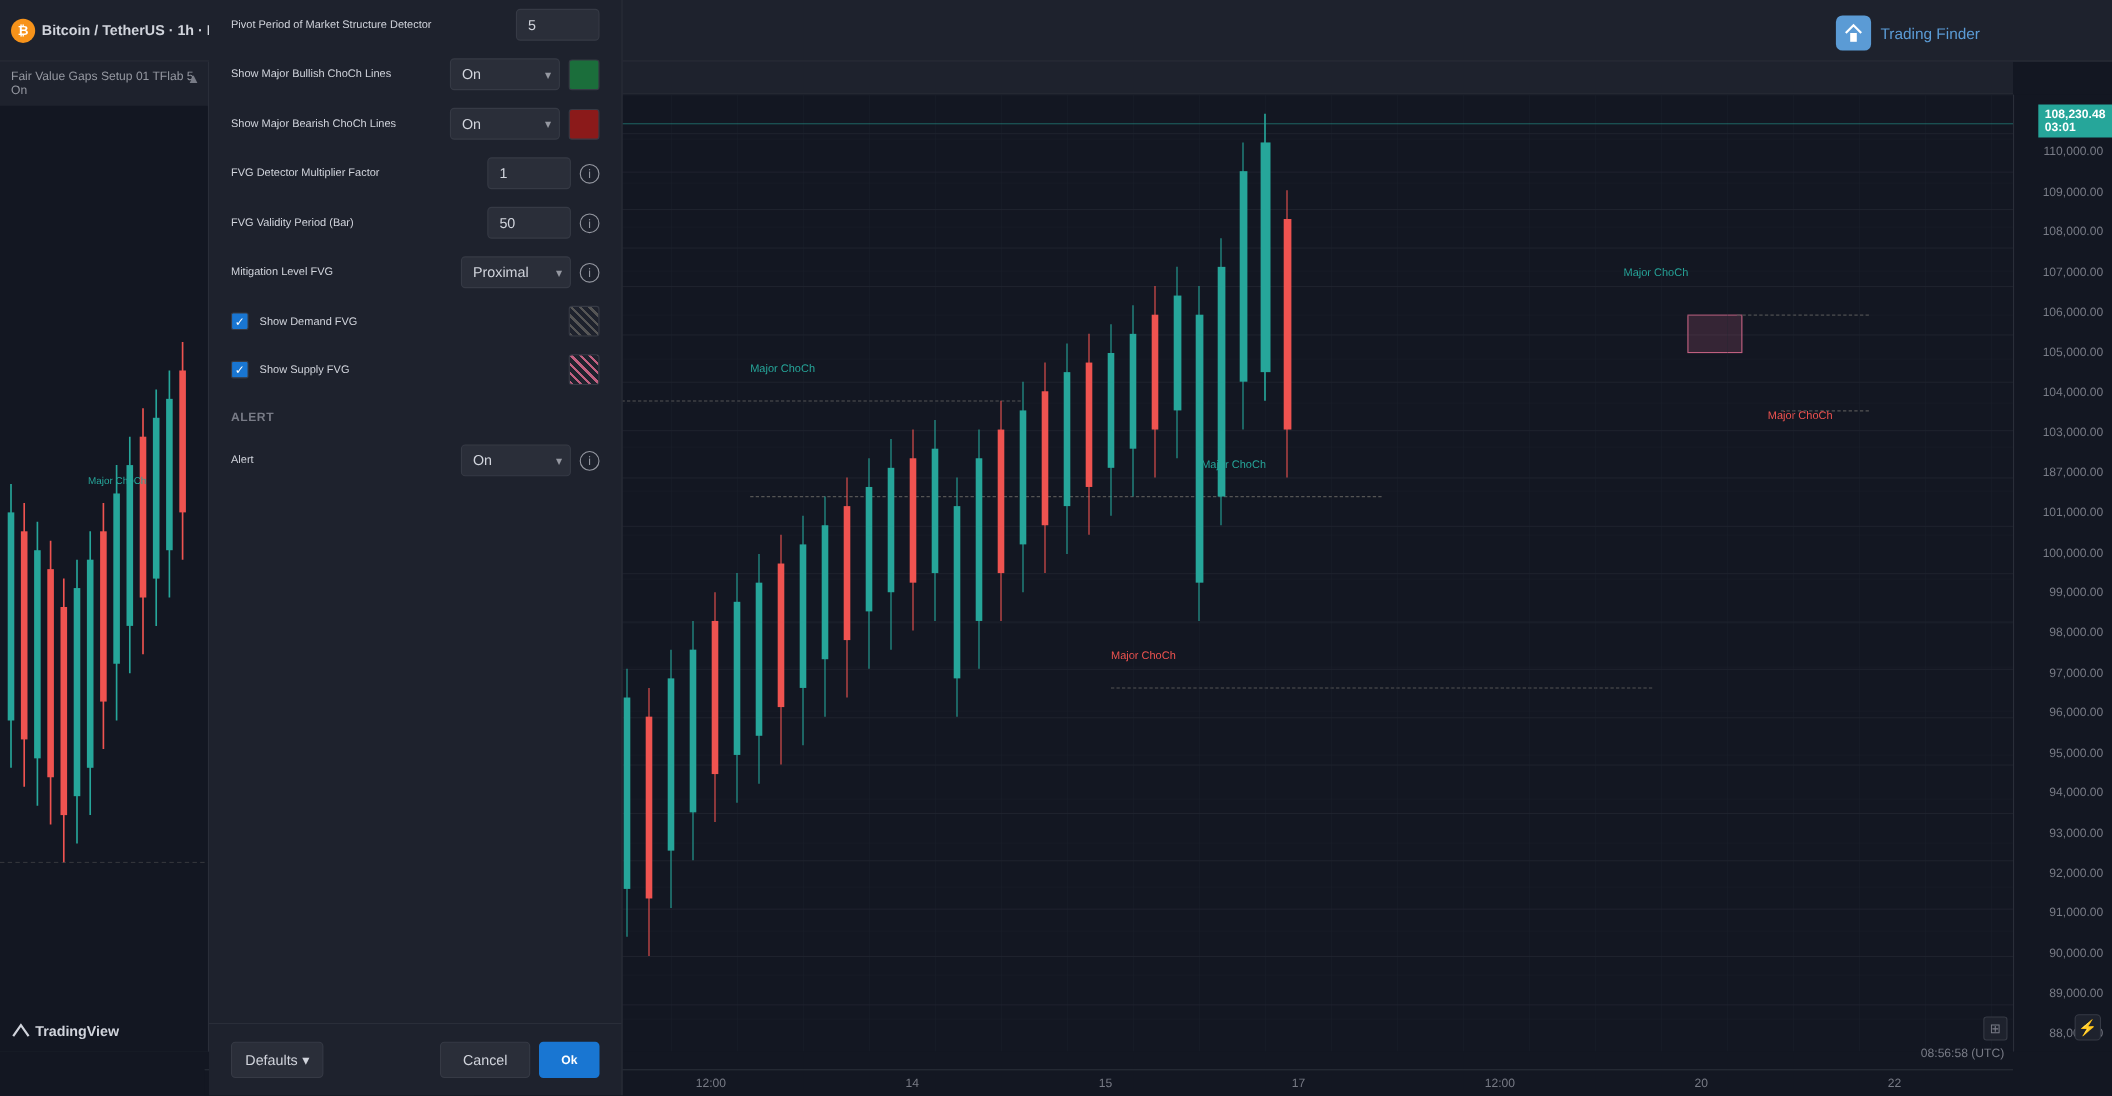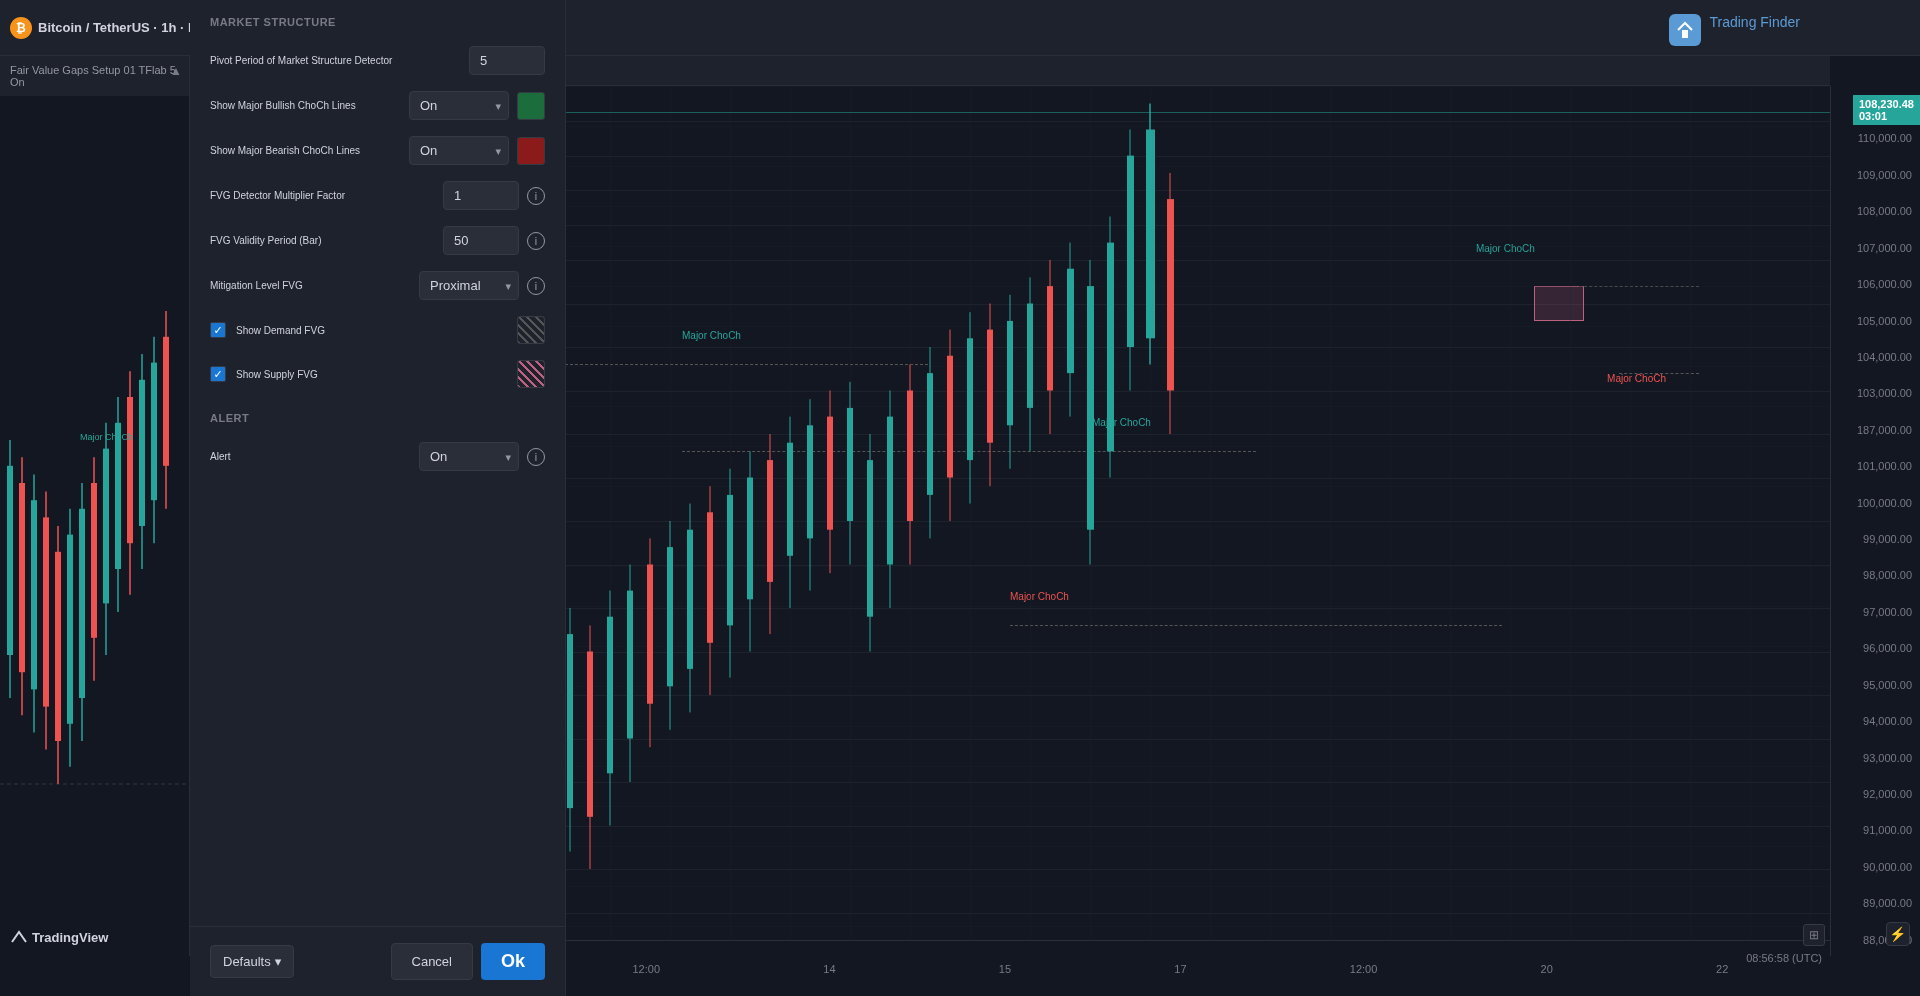--- a/index.html
+++ b/index.html
@@ -80,20 +80,21 @@
       font-size: 13px;
       font-weight: 600;
     }
 
     
     .trading-finder {
       position: absolute;
       top: 14px;
       right: 120px;
       display: flex;
+      align-items: center;
       gap: 8px;
       color: #5b9bd5;
       font-size: 14px;
     }
 
     .tf-logo {
       width: 32px;
       height: 32px;
       background: #5b9bd5;
       border-radius: 6px;
@@ -125,21 +126,21 @@
       font-size: 11px;
       text-align: right;
     }
 
     
     .time-axis {
       position: absolute;
       bottom: 0;
       left: 186px;
       right: 90px;
-      height: 56px;
+      height: 24px;
       background: #131722;
       border-top: 1px solid #2a2e39;
       display: flex;
       align-items: center;
       justify-content: space-around;
       padding: 0 20px;
     }
 
     .time-tick {
       color: #787b86;
@@ -413,21 +414,21 @@
       font-size: 13px;
       padding: 8px 20px;
       cursor: pointer;
     }
 
     .ok-btn {
       background: #1976d2;
       border: none;
       border-radius: 4px;
       color: white;
-      font-size: 18px;
+      font-size: 11px;
       padding: 8px 20px;
       cursor: pointer;
       font-weight: 600;
     }
 
     
     .left-sidebar {
       position: absolute;
       top: 56px;
       left: 0;
@@ -839,21 +840,20 @@
     <span style="color:#9598a1;font-size:11px;cursor:pointer;padding:2px 4px;">1Y</span>
   </div>
 
 </div>
 
 <div class="settings-panel">
 
 
   <div class="settings-content">
 
-    <div class="section-title">MARKET STRUCTURE</div>
 
     <div class="setting-row">
       <span class="setting-label">Pivot Period of Market Structure Detector</span>
       <input type="text" class="setting-input" value="5" style="">
     </div>
 
     <div class="setting-row">
       <span class="setting-label">Show Major Bullish ChoCh Lines</span>
       <div class="select-wrapper">
         <select class="setting-select">

